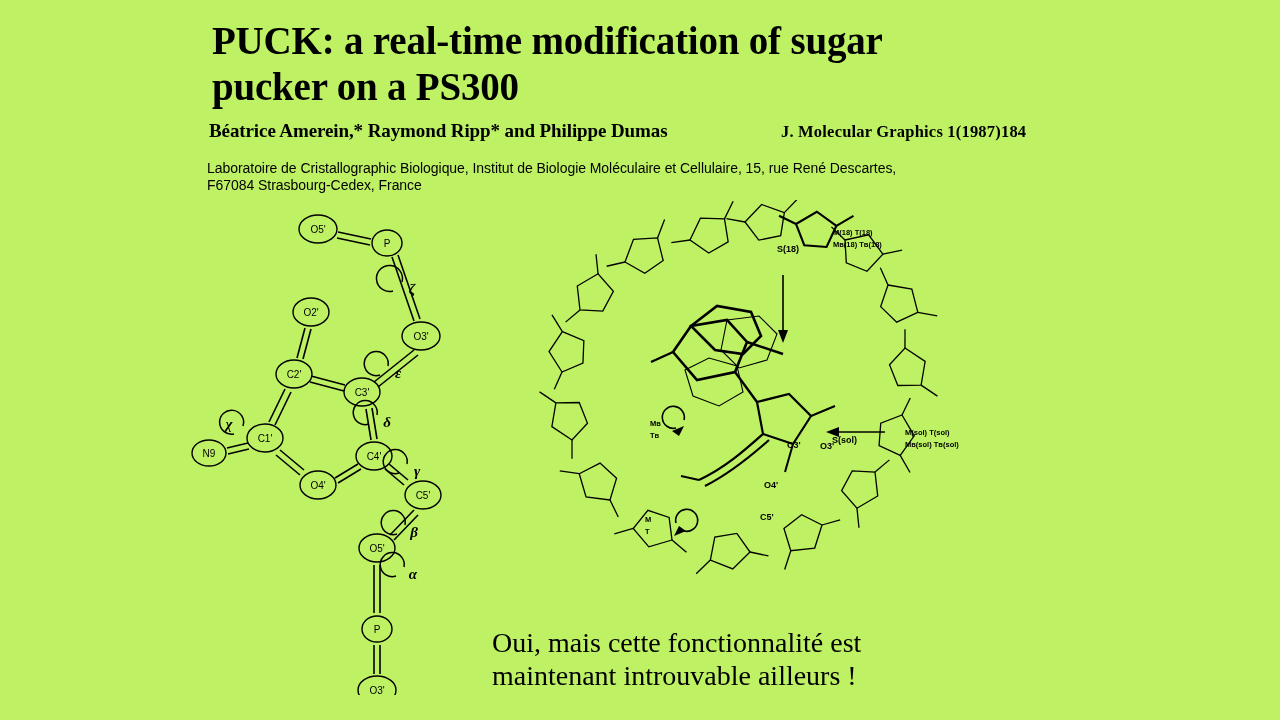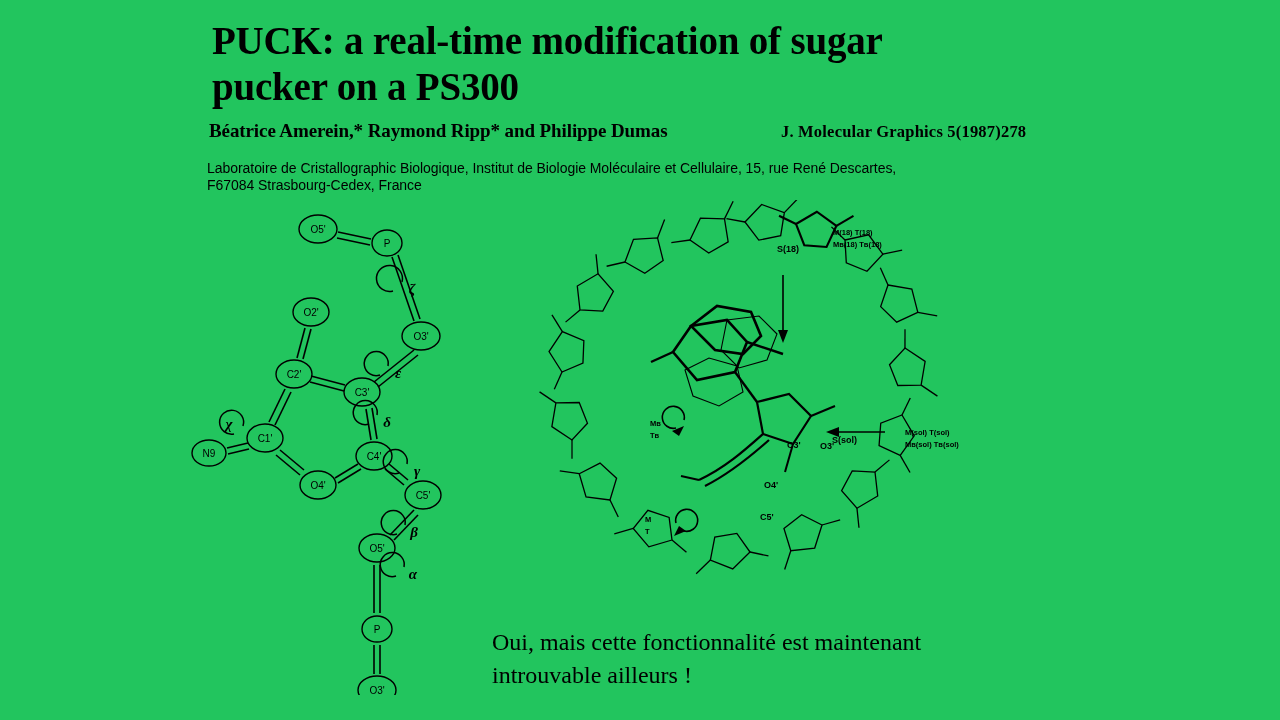--- a/index.html
+++ b/index.html
@@ -4,21 +4,21 @@
 <style>
   html, body {
     margin: 0;
     padding: 0;
     background: #ffffff;
   }
   #page {
     position: relative;
     width: 1280px;
     height: 720px;
-    background: #22c55e;
+    background: #bef264;
     overflow: hidden;
     font-family: "Liberation Serif", serif;
     color: #000000;
   }
   .title {
     position: absolute;
     left: 212px;
     top: 18px;
     width: 700px;
     font-family: "Liberation Serif", serif;
@@ -55,21 +55,21 @@
     font-size: 14px;
     line-height: 16.5px;
     letter-spacing: -0.05px;
   }
   .caption-fr {
     position: absolute;
     left: 492px;
     top: 626px;
     width: 470px;
     font-family: "Liberation Serif", serif;
-    font-size: 24px;
+    font-size: 28px;
     line-height: 33px;
   }
   .figures {
     position: absolute;
     left: 0;
     top: 195px;
     width: 1015px;
     height: 500px;
   }
   svg { display: block; }
@@ -100,21 +100,21 @@
 </style>
 </head>
 <body>
 
 <div id="page">
 
   <div class="title">PUCK: a real-time modification of sugar pucker on a PS300</div>
 
   <div class="authors">Béatrice Amerein,* Raymond Ripp* and Philippe Dumas</div>
 
-  <div class="journal-ref">J. Molecular Graphics  5(1987)278</div>
+  <div class="journal-ref">J. Molecular Graphics  1(1987)184</div>
 
   <div class="affiliation">Laboratoire de Cristallographic Biologique, Institut de Biologie Moléculaire et Cellulaire, 15, rue René Descartes, F67084 Strasbourg-Cedex, France</div>
 
   <div class="figures">
 
     <svg width="520" height="500" viewBox="0 0 520 500" style="position:absolute;left:0;top:0;">
       <g class="stroke" stroke-width="1.6">
 
         <line x1="338" y1="37" x2="371" y2="44"></line>
         <line x1="337" y1="43" x2="370" y2="50"></line>

